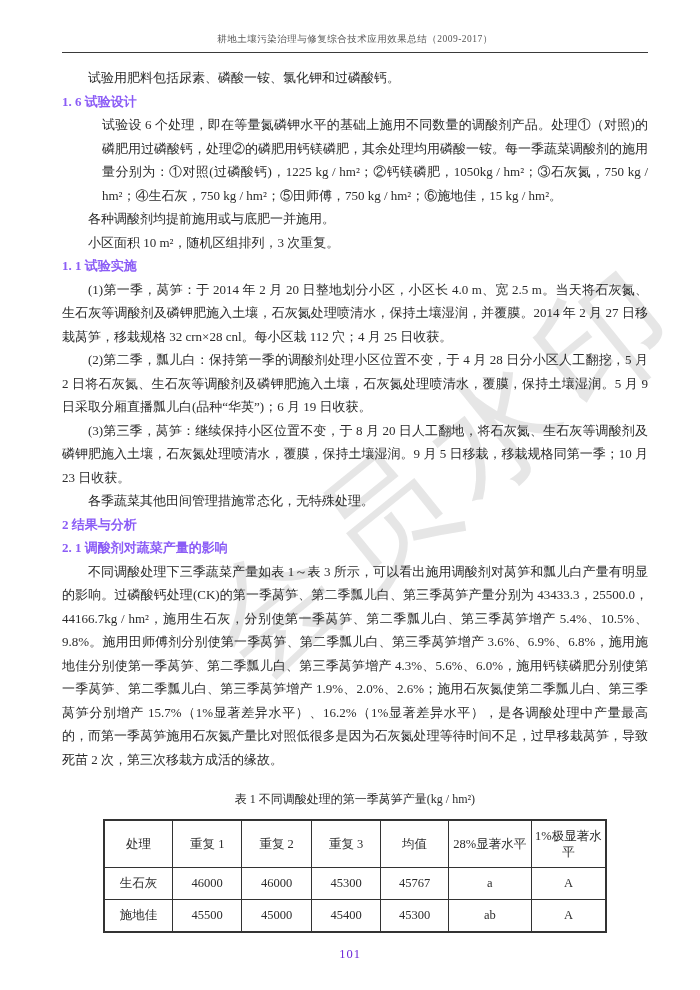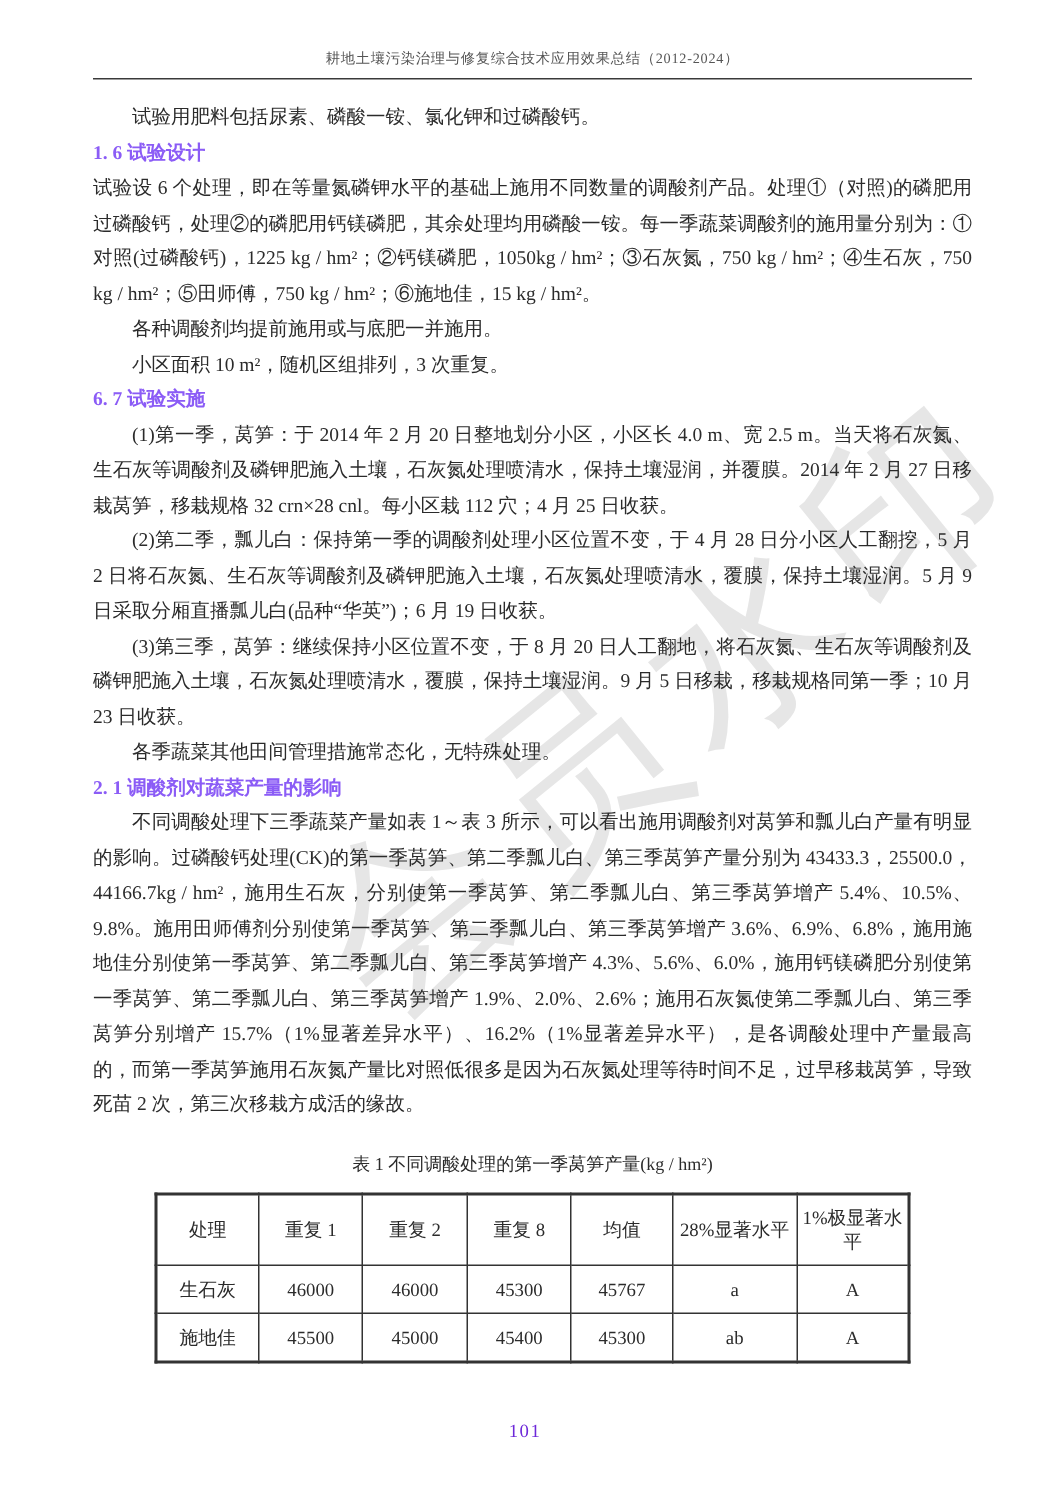--- a/index.html
+++ b/index.html
@@ -20,21 +20,21 @@
     letter-spacing:0.5px;
     border-bottom:1.5px solid #3a3a3a;
     padding-bottom:6px;
   }
   .content{
     position:absolute;top:66px;left:62px;right:52px;
     font-size:13px;line-height:23.5px;
     text-align:justify;
   }
   .p{margin:0;text-indent:2em;}
-  .p.noindent{text-indent:0;}
+  .p.noindent{text-indent:0;margin-left:40px;}
   .h{margin:0;font-weight:bold;color:#8b5cf6;}
   .caption{
     margin:17px 0 0 0;
     text-align:center;text-indent:0;
     font-size:12px;
   }
   table.t1{
     width:504px;
     margin:7px auto 0 auto;
     border-collapse:collapse;
@@ -73,54 +73,55 @@
     font-family:"Liberation Sans","DejaVu Sans",sans-serif;
   }
 </style>
 </head>
 <body>
 
 <div class="page">
 
   <div class="watermark">会员水印</div>
 
-  <div class="running-header">耕地土壤污染治理与修复综合技术应用效果总结（2012-2024）</div>
+  <div class="running-header">耕地土壤污染治理与修复综合技术应用效果总结（2009-2017）</div>
 
   <div class="content">
     <p class="p">试验用肥料包括尿素、磷酸一铵、氯化钾和过磷酸钙。</p>
     <p class="h">1. 6 试验设计</p>
     <p class="p noindent">试验设 6 个处理，即在等量氮磷钾水平的基础上施用不同数量的调酸剂产品。处理①（对照)的磷肥用过磷酸钙，处理②的磷肥用钙镁磷肥，其余处理均用磷酸一铵。每一季蔬菜调酸剂的施用量分别为：①对照(过磷酸钙)，1225 kg / hm²；②钙镁磷肥，1050kg / hm²；③石灰氮，750 kg / hm²；④生石灰，750 kg / hm²；⑤田师傅，750 kg / hm²；⑥施地佳，15 kg / hm²。</p>
     <p class="p">各种调酸剂均提前施用或与底肥一并施用。</p>
     <p class="p">小区面积 10 m²，随机区组排列，3 次重复。</p>
-    <p class="h">6. 7 试验实施</p>
+    <p class="h">1. 1 试验实施</p>
     <p class="p">(1)第一季，莴笋：于 2014 年 2 月 20 日整地划分小区，小区长 4.0 m、宽 2.5 m。当天将石灰氮、生石灰等调酸剂及磷钾肥施入土壤，石灰氮处理喷清水，保持土壤湿润，并覆膜。2014 年 2 月 27 日移栽莴笋，移栽规格 32 crn×28 cnl。每小区栽 112 穴；4 月 25 日收获。</p>
     <p class="p">(2)第二季，瓢儿白：保持第一季的调酸剂处理小区位置不变，于 4 月 28 日分小区人工翻挖，5 月 2 日将石灰氮、生石灰等调酸剂及磷钾肥施入土壤，石灰氮处理喷清水，覆膜，保持土壤湿润。5 月 9 日采取分厢直播瓢儿白(品种“华英”)；6 月 19 日收获。</p>
     <p class="p">(3)第三季，莴笋：继续保持小区位置不变，于 8 月 20 日人工翻地，将石灰氮、生石灰等调酸剂及磷钾肥施入土壤，石灰氮处理喷清水，覆膜，保持土壤湿润。9 月 5 日移栽，移栽规格同第一季；10 月 23 日收获。</p>
     <p class="p">各季蔬菜其他田间管理措施常态化，无特殊处理。</p>
+    <p class="h">2 结果与分析</p>
     <p class="h">2. 1 调酸剂对蔬菜产量的影响</p>
     <p class="p">不同调酸处理下三季蔬菜产量如表 1～表 3 所示，可以看出施用调酸剂对莴笋和瓢儿白产量有明显的影响。过磷酸钙处理(CK)的第一季莴笋、第二季瓢儿白、第三季莴笋产量分别为 43433.3，25500.0，44166.7kg / hm²，施用生石灰，分别使第一季莴笋、第二季瓢儿白、第三季莴笋增产 5.4%、10.5%、9.8%。施用田师傅剂分别使第一季莴笋、第二季瓢儿白、第三季莴笋增产 3.6%、6.9%、6.8%，施用施地佳分别使第一季莴笋、第二季瓢儿白、第三季莴笋增产 4.3%、5.6%、6.0%，施用钙镁磷肥分别使第一季莴笋、第二季瓢儿白、第三季莴笋增产 1.9%、2.0%、2.6%；施用石灰氮使第二季瓢儿白、第三季莴笋分别增产 15.7%（1%显著差异水平）、16.2%（1%显著差异水平），是各调酸处理中产量最高的，而第一季莴笋施用石灰氮产量比对照低很多是因为石灰氮处理等待时间不足，过早移栽莴笋，导致死苗 2 次，第三次移栽方成活的缘故。</p>
 
     <p class="caption">表 1 不同调酸处理的第一季莴笋产量(kg / hm²)</p>
 
     <table class="t1">
       <colgroup>
         <col class="c0">
           <col class="c1">
           <col class="c2">
           <col class="c3">
         <col class="c4">
           <col class="c5">
           <col class="c6">
       </colgroup>
       <thead>
         <tr>
           <th>处理</th>
           <th>重复 1</th>
           <th>重复 2</th>
-          <th>重复 8</th>
+          <th>重复 3</th>
           <th>均值</th>
           <th>28%显著水平</th>
           <th>1%极显著水平</th>
         </tr>
       </thead>
       <tbody>
         <tr>
           <td>生石灰</td>
           <td>46000</td>
           <td>46000</td>

